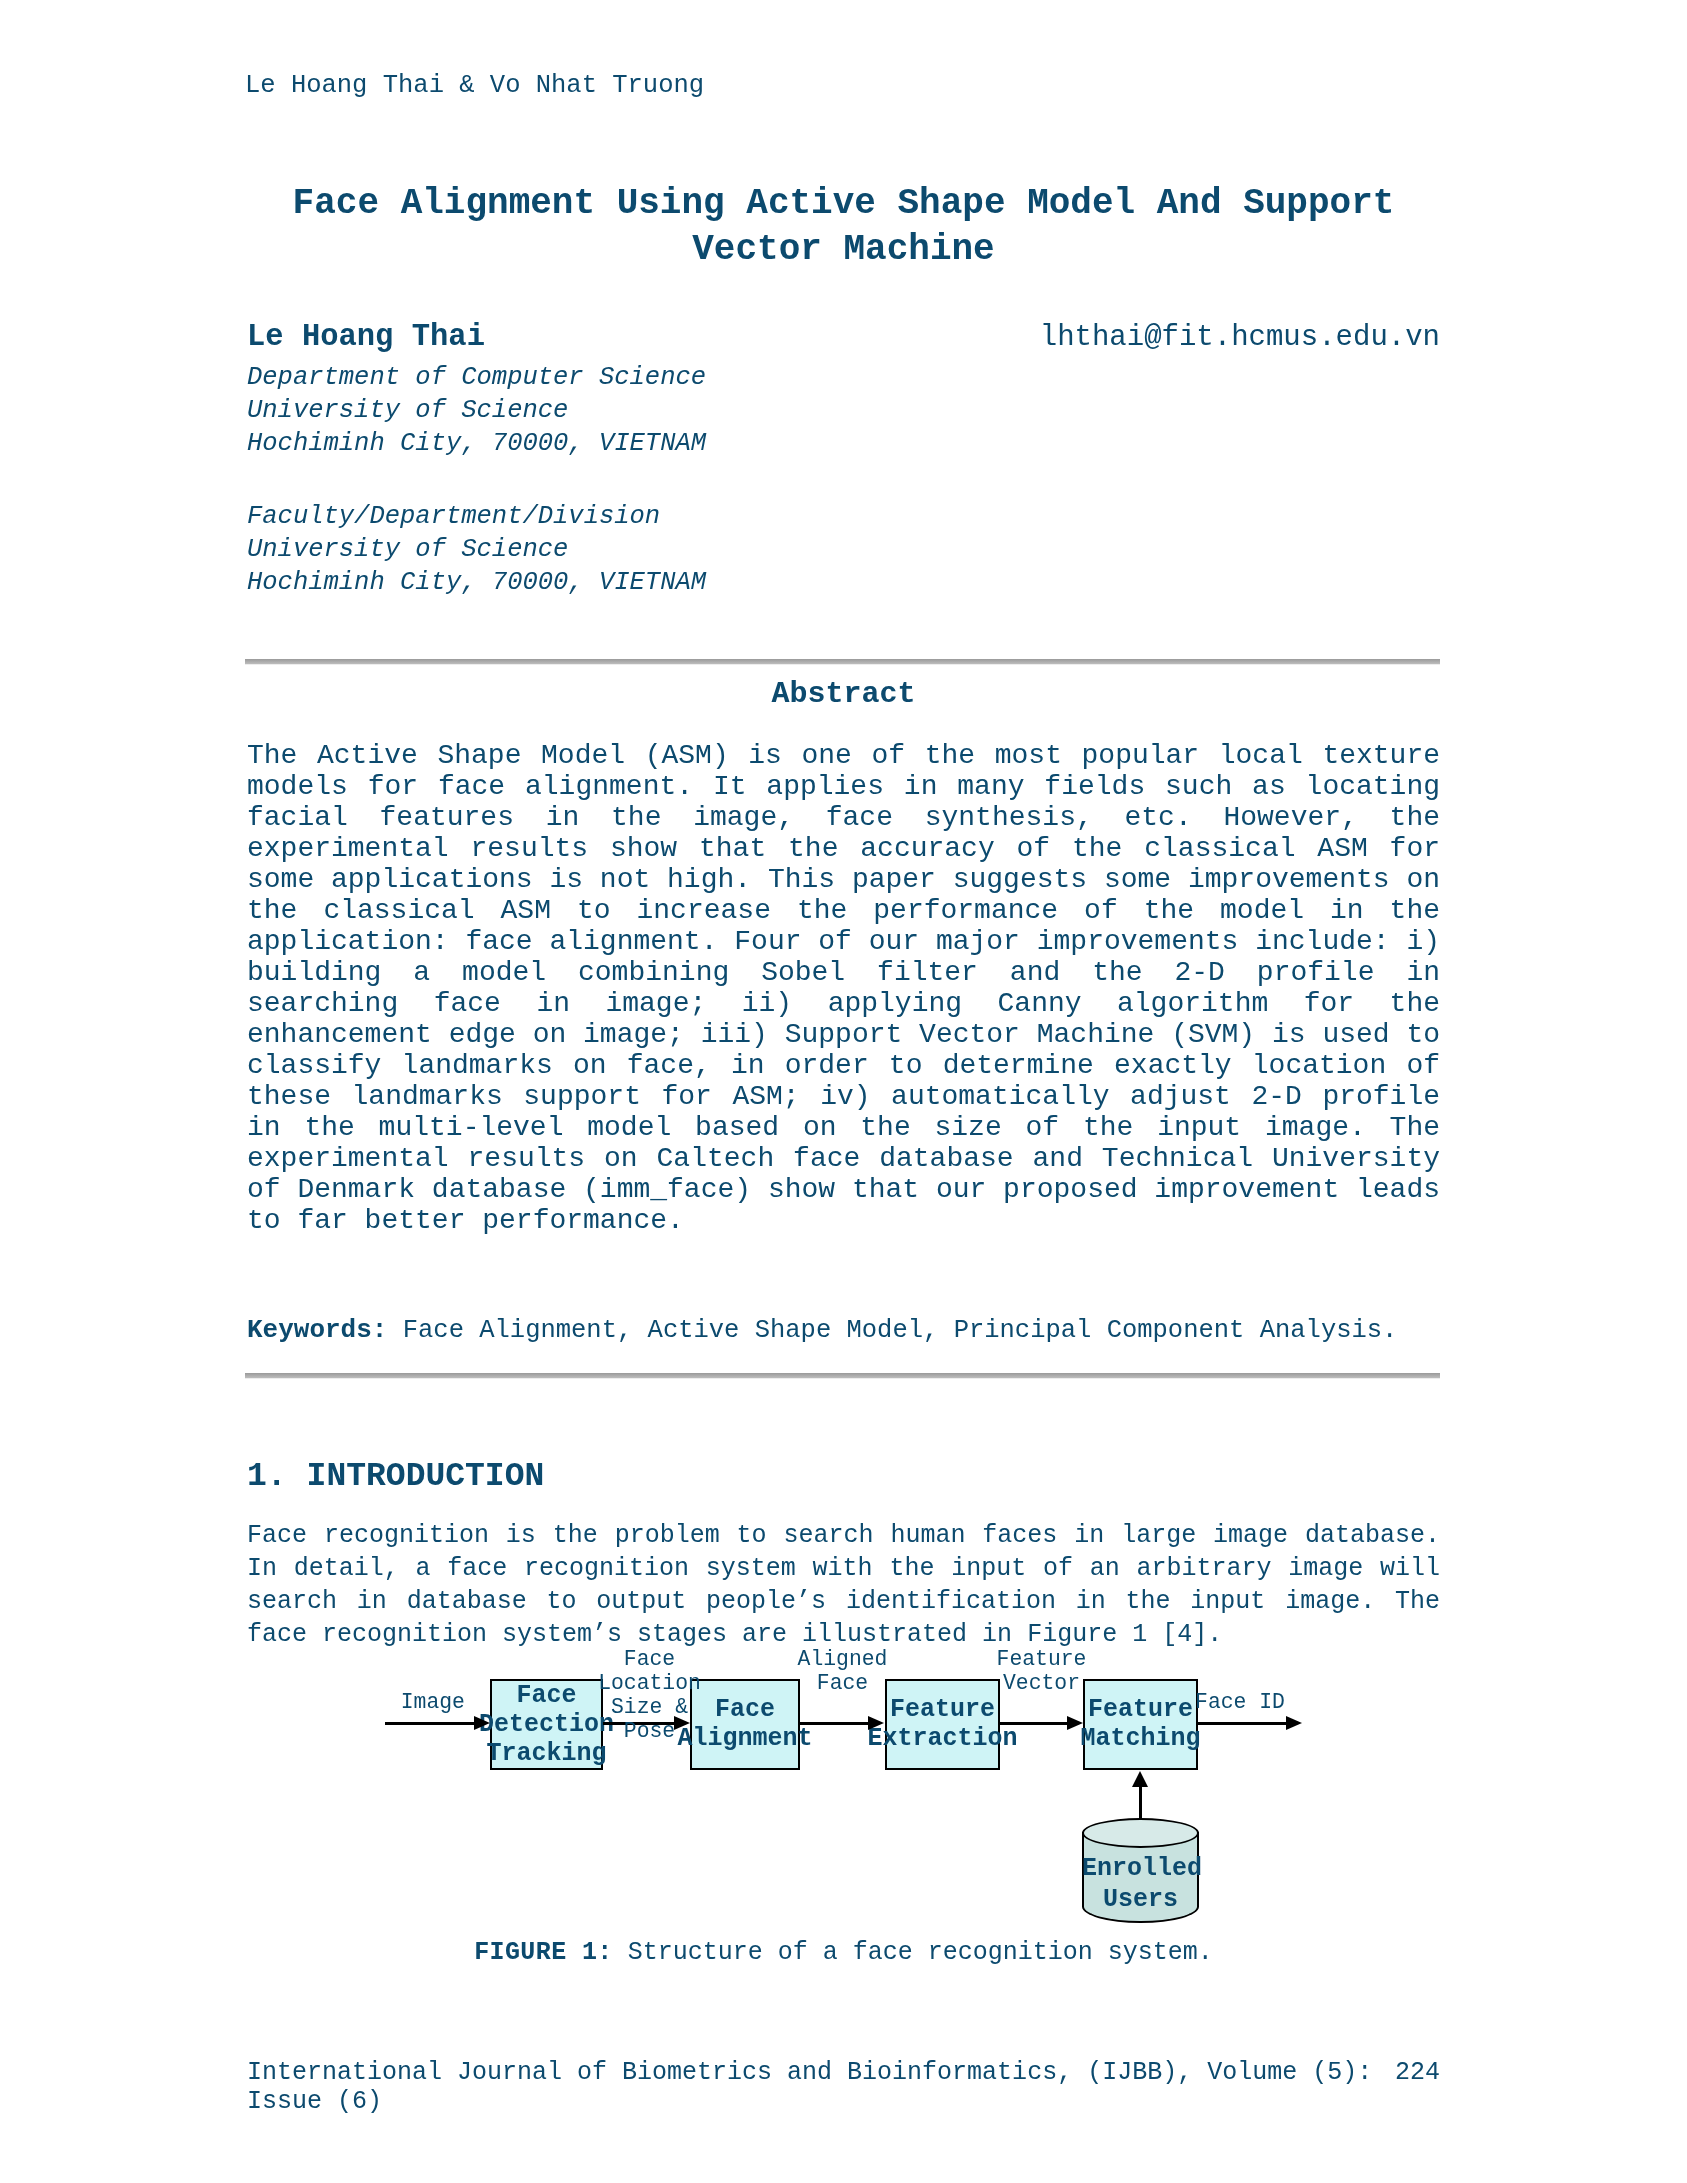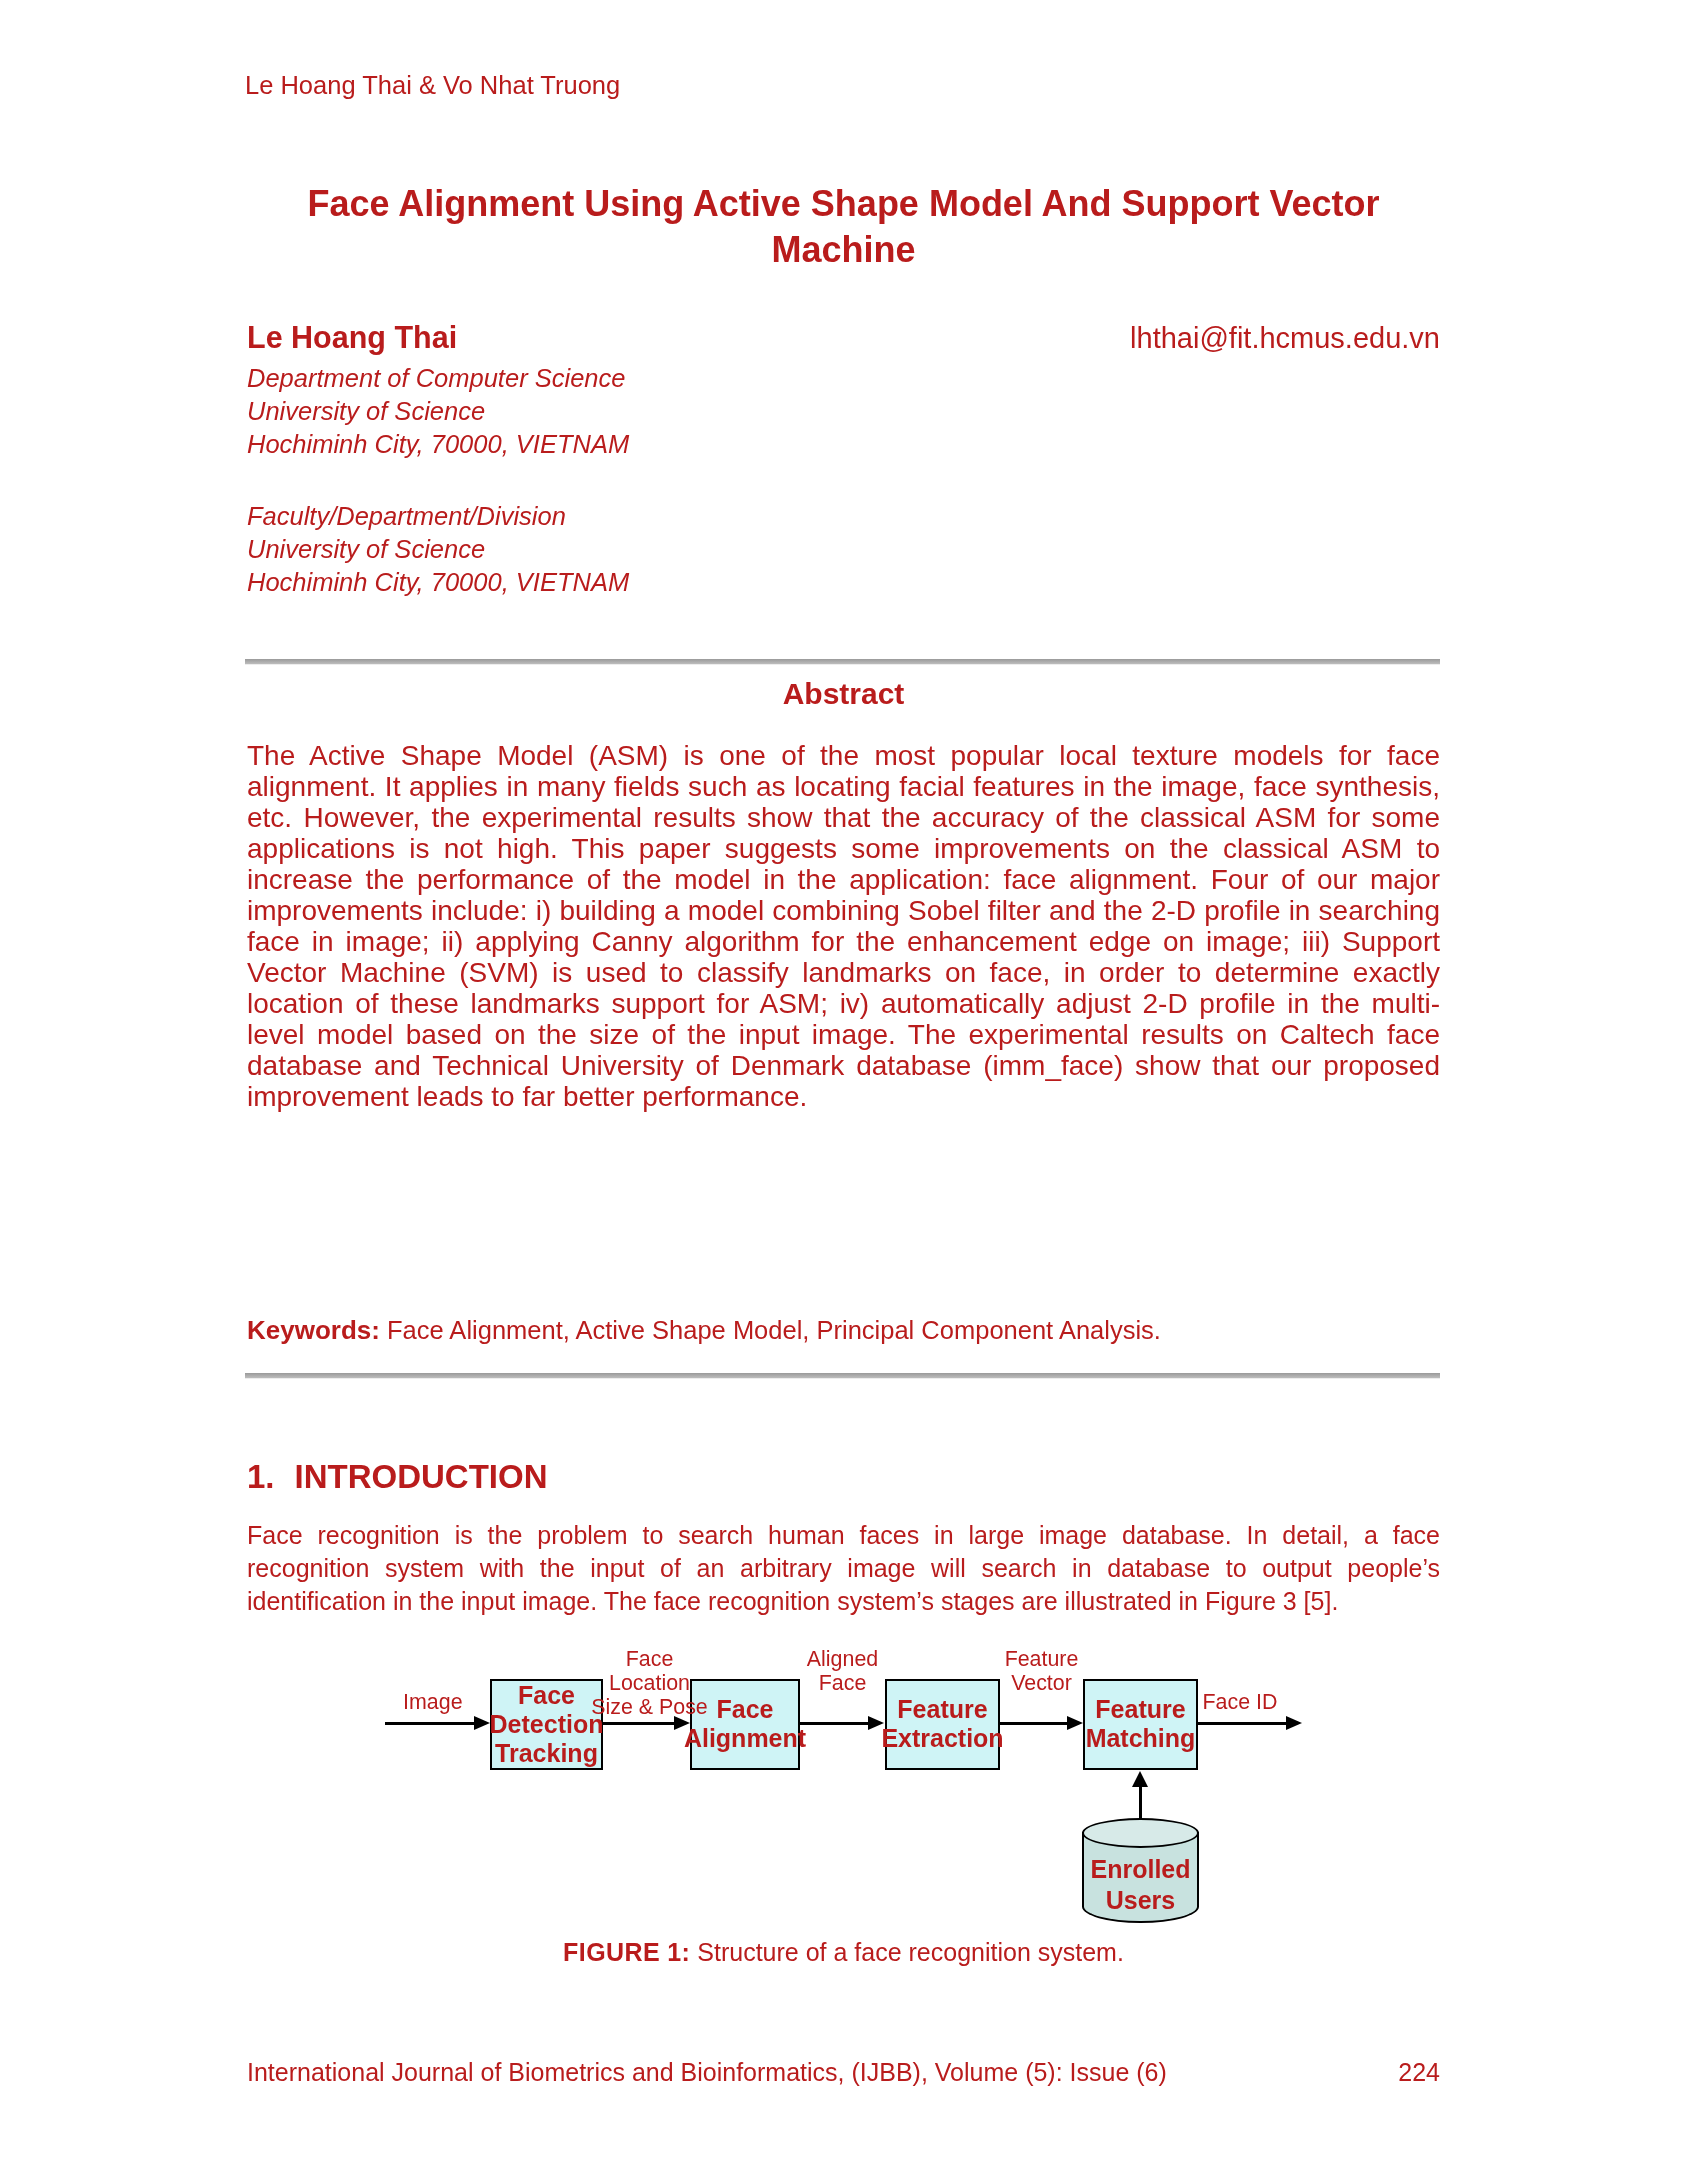--- a/index.html
+++ b/index.html
@@ -1,21 +1,21 @@
 <!DOCTYPE html>
 <html style="font-size:13px"><head>
 <meta charset="utf-8">
 <style>
   html,body{margin:0;padding:0;background:#ffffff;}
   .page{
     position:relative;
     width:1687px;height:2183px;
     background:#ffffff;
-    font-family:Liberation Sans, sans-serif;
-    color:#b91c1c;
+    font-family:Liberation Mono, monospace;
+    color:#0c4a6e;
     overflow:hidden;
   }
   .abs{position:absolute;}
   .running-header{left:245px;top:71px;font-size:25.5px;}
   .title{
     left:247px;top:181px;width:1193px;
     font-size:36px;font-weight:bold;text-align:center;line-height:46px;
   }
   .author-block{left:247px;width:1193px;}
   .author-row{display:flex;justify-content:space-between;align-items:baseline;}
@@ -119,21 +119,21 @@
     <b>Keywords:</b><span> Face Alignment, Active Shape Model, Principal Component Analysis.</span>
   </div>
 
   <div class="abs rule" style="top:1373px;"></div>
 
   <div class="abs intro-heading">
     <span>1.</span>
     <span>INTRODUCTION</span>
   </div>
 
-  <div class="abs intro-body">Face recognition is the problem to search human faces in large image database. In detail, a face recognition system with the input of an arbitrary image will search in database to output people’s identification in the input image. The face recognition system’s stages are illustrated in Figure 3 [5].</div>
+  <div class="abs intro-body">Face recognition is the problem to search human faces in large image database. In detail, a face recognition system with the input of an arbitrary image will search in database to output people’s identification in the input image. The face recognition system’s stages are illustrated in Figure 1 [4].</div>
 
   <div class="abs figure">
 
     <div class="fbox" style="left:111px;width:113px;">Face
 Detection
 Tracking</div>
     <div class="fbox" style="left:311px;width:110px;">Face
 Alignment</div>
     <div class="fbox" style="left:506px;width:115px;">Feature
 Extraction</div>

